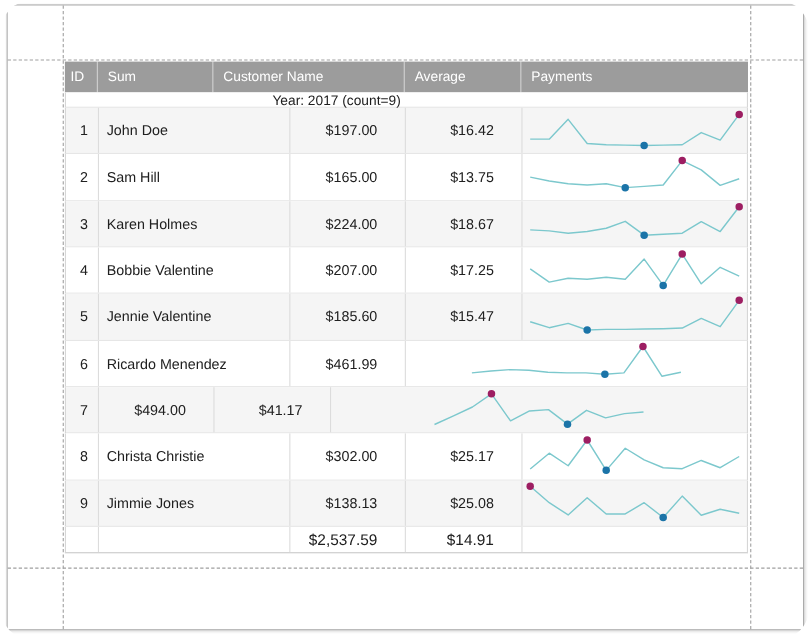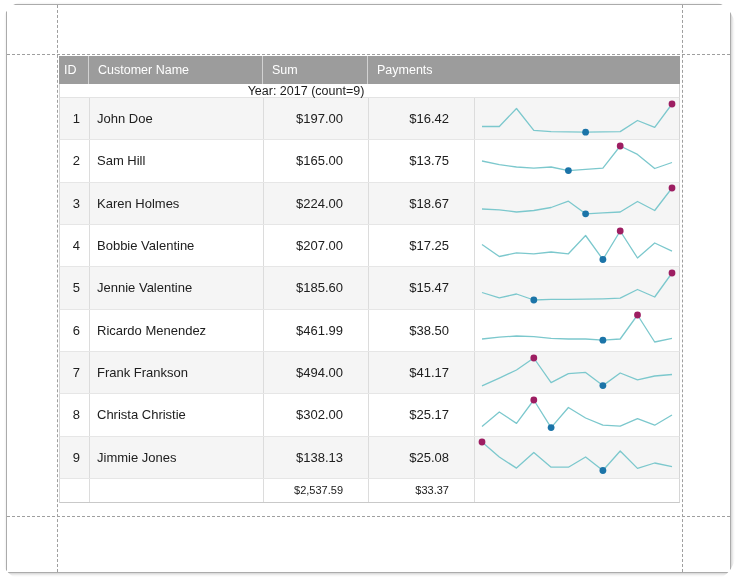--- a/index.html
+++ b/index.html
@@ -56,39 +56,40 @@
   }
   .td:last-child { border-right:none; }
   .td.idcell  { justify-content:flex-end; padding-right:9px; }
   .td.name    { padding-left:7px; }
   .td.num     { justify-content:flex-end; padding-right:25px; }
   .td.spark   { justify-content:center; padding:0; }
 
   .total-row {
     box-sizing:border-box; display:flex; height:24px; background:#ffffff;
     border-left:1px solid #d6d6d6; border-right:1px solid #d6d6d6; border-bottom:1px solid #c9c9c9;
-    font-size:11px; color:#202020;
+    font-size:14px; color:#202020;
   }
 </style>
 </head>
 <body>
 
 <div class="canvas">
   <div class="page">
     <div class="mline v left"></div>
     <div class="mline v right"></div>
     <div class="mline h top"></div>
     <div class="mline h bottom"></div>
 
     <div class="report">
 
       <div class="thead">
         <div class="th c0">ID</div>
+        <div class="th c2">Sum</div>
         <div class="th c1">Customer Name</div>
-        <div class="th c2">Sum</div>
+        <div class="th c3">Average</div>
         <div class="th c4">Payments</div>
       </div>
 
       <div class="group-row">
         <div class="group-inner">Year: 2017 (count=9)</div>
       </div>
 
       <div id="table-body">
           <div class="trow alt">
     <div class="td c0 idcell">1</div>
@@ -152,32 +153,30 @@
                 <polyline points="5.0,24.5 22.3,29.9 39.5,26.0 56.8,32.0 74.1,31.4 91.4,31.4 108.6,31.1 125.9,30.8 143.2,30.2 160.5,21.5 177.7,29.0 195.0,5.0" fill="none" stroke="#7cc8cd" stroke-width="1.3" stroke-linejoin="round"></polyline>
                 <circle cx="56.8" cy="32.0" r="3.4" fill="#1b74a8"></circle>
                 <circle cx="195.0" cy="5.0" r="3.4" fill="#9d1e62"></circle>
               </svg>
             </div>
   </div>
           <div class="trow">
     <div class="td c0 idcell">6</div>
     <div class="td c1 name">Ricardo Menendez</div>
     <div class="td c2 num">$461.99</div>
-    <div class="td c3 num">$38.50</div>
     <div class="td c4 spark">
               <svg width="200" height="40">
                 <polyline points="5.0,29.0 22.3,27.2 39.5,26.0 56.8,26.6 74.1,28.4 91.4,29.0 108.6,29.0 125.9,30.2 143.2,29.0 160.5,5.0 177.7,32.0 195.0,28.4" fill="none" stroke="#7cc8cd" stroke-width="1.3" stroke-linejoin="round"></polyline>
                 <circle cx="125.9" cy="30.2" r="3.4" fill="#1b74a8"></circle>
                 <circle cx="160.5" cy="5.0" r="3.4" fill="#9d1e62"></circle>
               </svg>
             </div>
   </div>
           <div class="trow alt">
     <div class="td c0 idcell">7</div>
-    <div class="td c1 name">Frank Frankson</div>
     <div class="td c2 num">$494.00</div>
     <div class="td c3 num">$41.17</div>
     <div class="td c4 spark">
               <svg width="200" height="40">
                 <polyline points="5.0,32.9 22.3,25.1 39.5,17.0 56.8,5.0 74.1,29.6 91.4,20.6 108.6,19.4 125.9,32.6 143.2,20.0 160.5,26.9 177.7,23.0 195.0,21.5" fill="none" stroke="#7cc8cd" stroke-width="1.3" stroke-linejoin="round"></polyline>
                 <circle cx="125.9" cy="32.6" r="3.4" fill="#1b74a8"></circle>
                 <circle cx="56.8" cy="5.0" r="3.4" fill="#9d1e62"></circle>
               </svg>
             </div>
   </div>
@@ -206,19 +205,19 @@
                 <circle cx="5.0" cy="5.0" r="3.4" fill="#9d1e62"></circle>
               </svg>
             </div>
   </div>
         </div>
 
       <div class="total-row">
         <div class="td c0 idcell"></div>
         <div class="td c1 name"></div>
         <div class="td c2 num">$2,537.59</div>
-        <div class="td c3 num">$33.37</div>
+        <div class="td c3 num">$14.91</div>
         <div class="td c4 spark"></div>
       </div>
 
     </div>
   </div>
 </div>
 
 </body></html>

